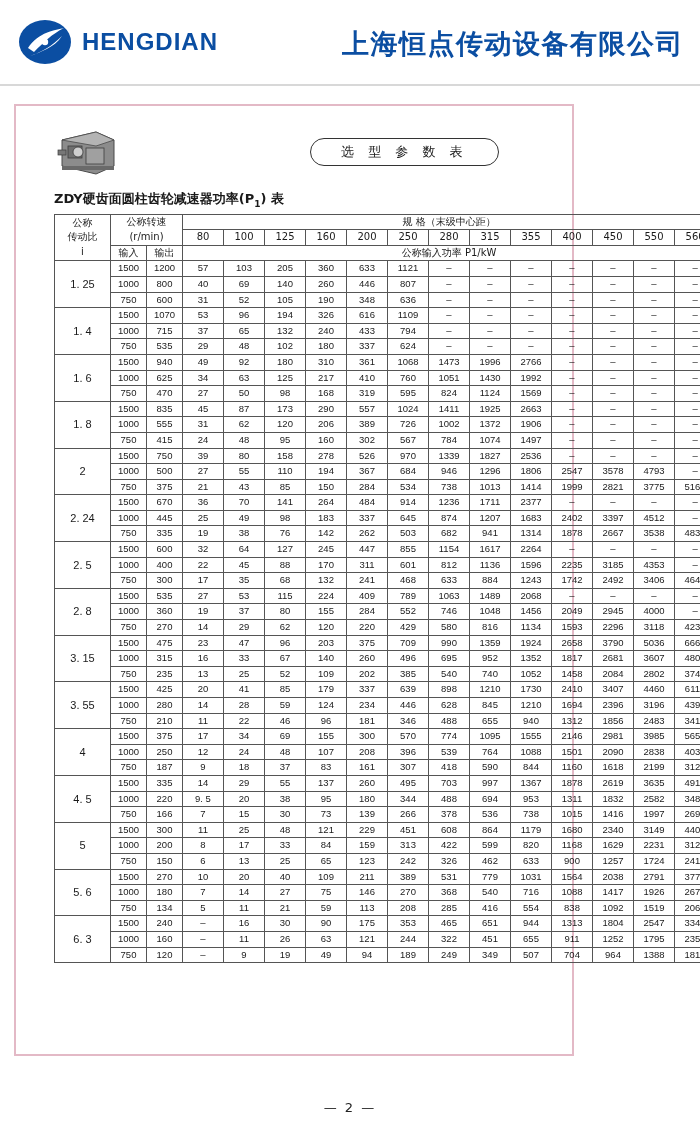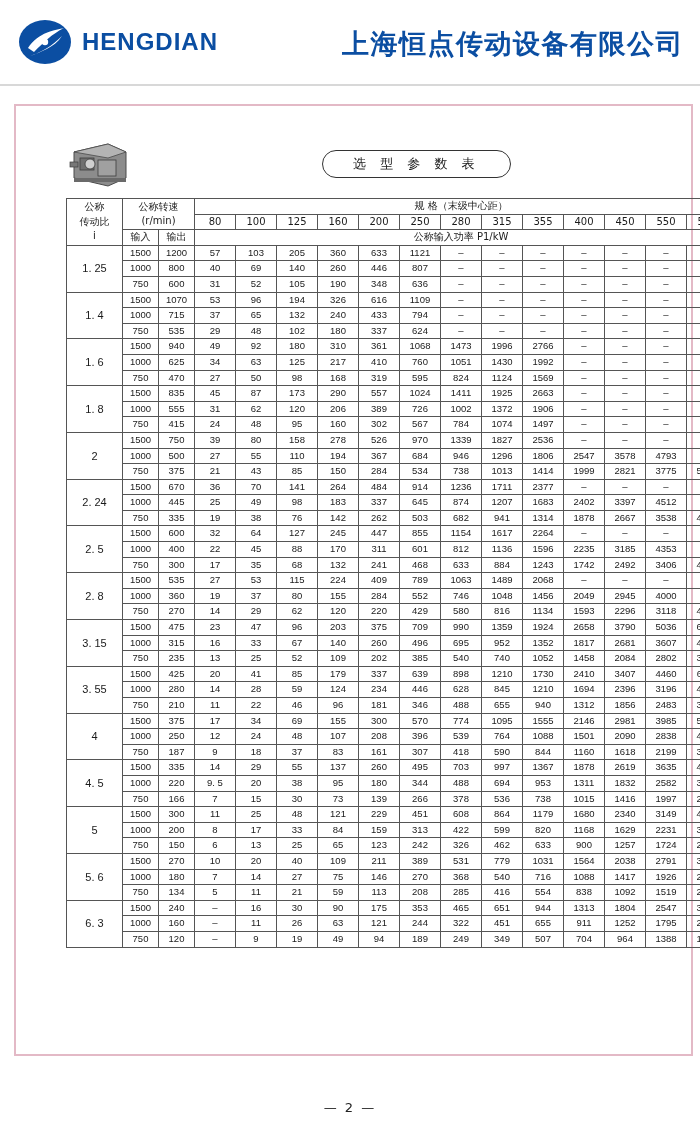--- a/index.html
+++ b/index.html
@@ -52,25 +52,25 @@
     color: #0b4ea2;
     letter-spacing: 1.5px;
     font-family: "DejaVu Sans", sans-serif;
   }
 
   
   .page-frame {
     position: absolute;
     left: 14px;
     top: 104px;
-    width: 679px;
+    width: 560px;
     height: 952px;
     border: 2px solid #e3b9c6;
     box-sizing: border-box;
-    padding: 24px;
+    padding: 12px;
   }
   .inner-area {
     position: relative;
     width: 100%;
     height: 100%;
   }
 
   
   .title-row {
     display: flex;
@@ -184,20 +184,23 @@
           <rect x="12" y="20" width="14" height="12" fill="#6f6f6f" stroke="#3d3d3d" stroke-width="0.8"></rect>
           <rect x="30" y="22" width="18" height="16" fill="#a0a0a0" stroke="#3d3d3d" stroke-width="0.8"></rect>
           <circle cx="22" cy="26" r="5" fill="#cfcfcf" stroke="#3d3d3d" stroke-width="0.8"></circle>
           <rect x="2" y="24" width="8" height="5" fill="#777" stroke="#3d3d3d" stroke-width="0.7"></rect>
           <rect x="6" y="40" width="52" height="4" fill="#6a6a6a"></rect>
         </svg>
       </div>
       <div class="banner">选 型 参 数 表</div>
     </div>
 
+    <div class="table-caption">
+      <span>ZDY硬齿面圆柱齿轮减速器功率(P</span><sub>1</sub><span>) 表</span>
+    </div>
 
     <table class="spec">
       <colgroup>
         <col class="col-ratio">
           <col class="col-rpm">
           <col class="col-rpm">
         <col class="col-spec">
           <col class="col-spec">
           <col class="col-spec">
           <col class="col-spec">

